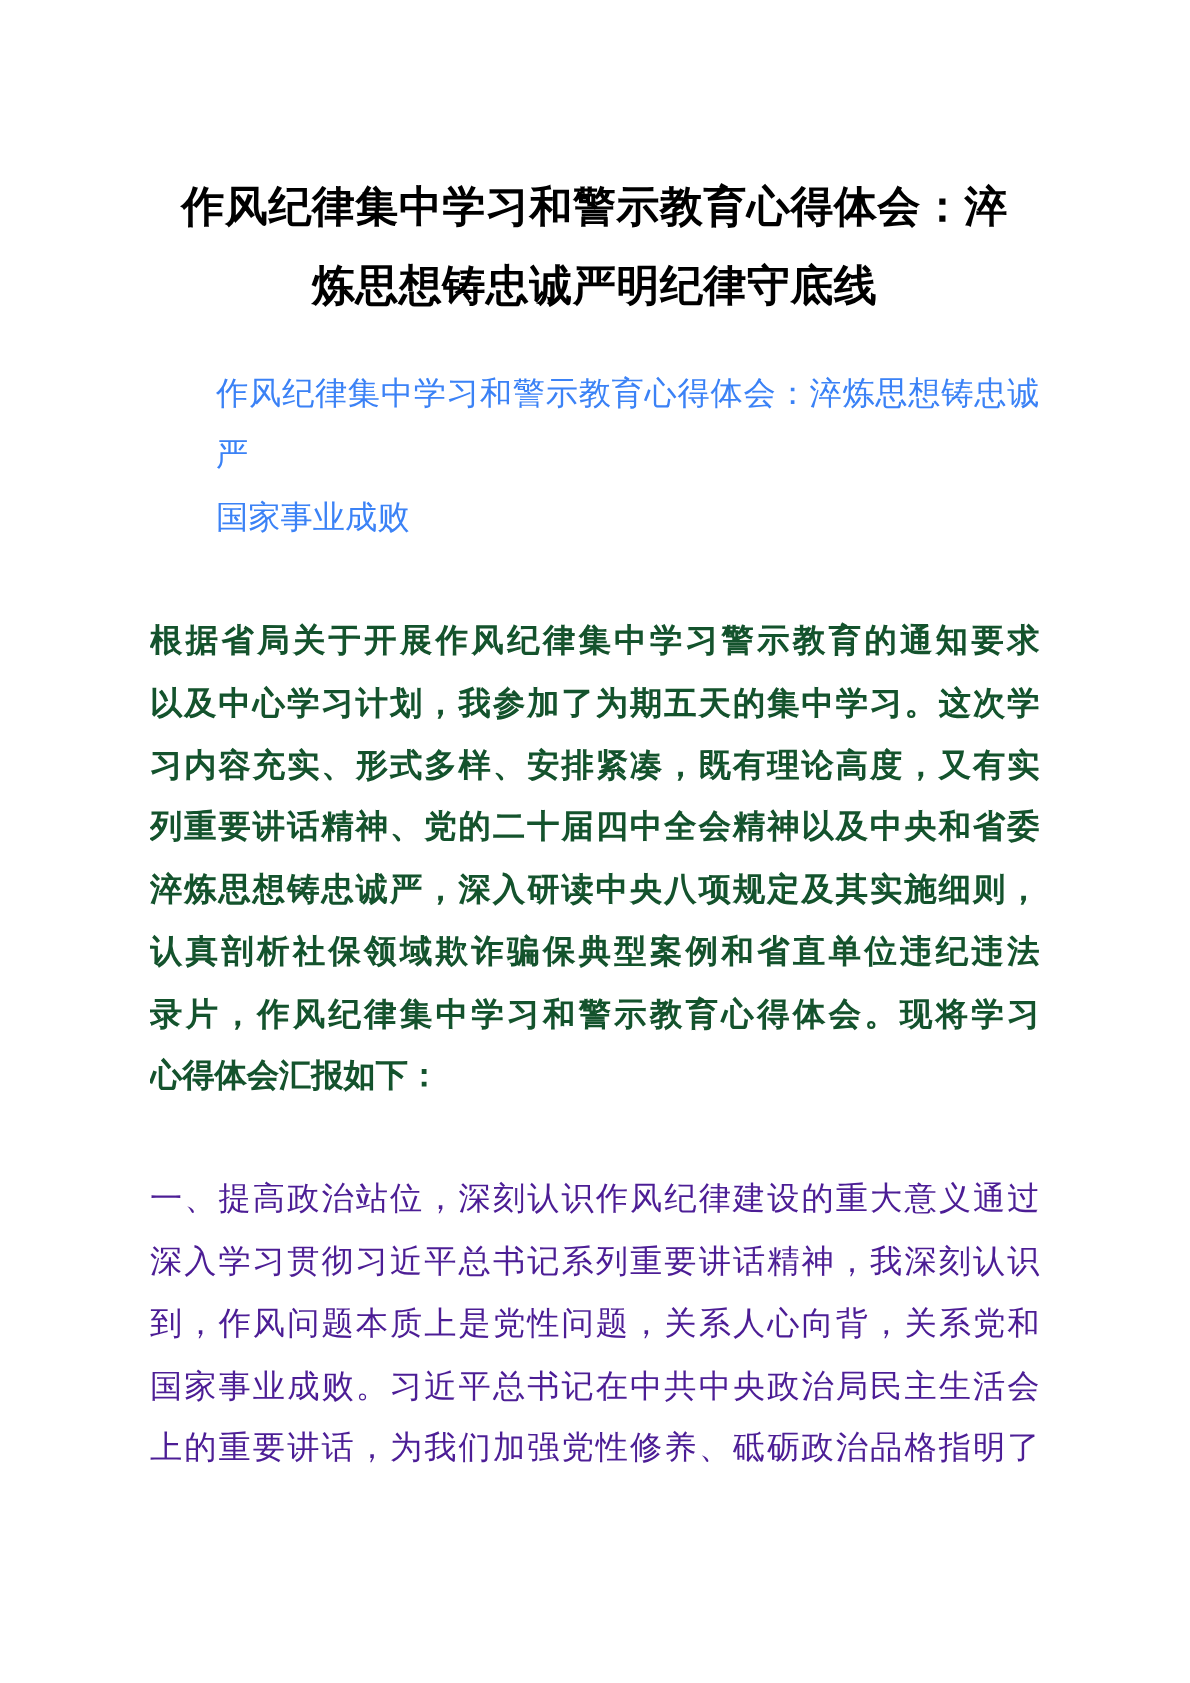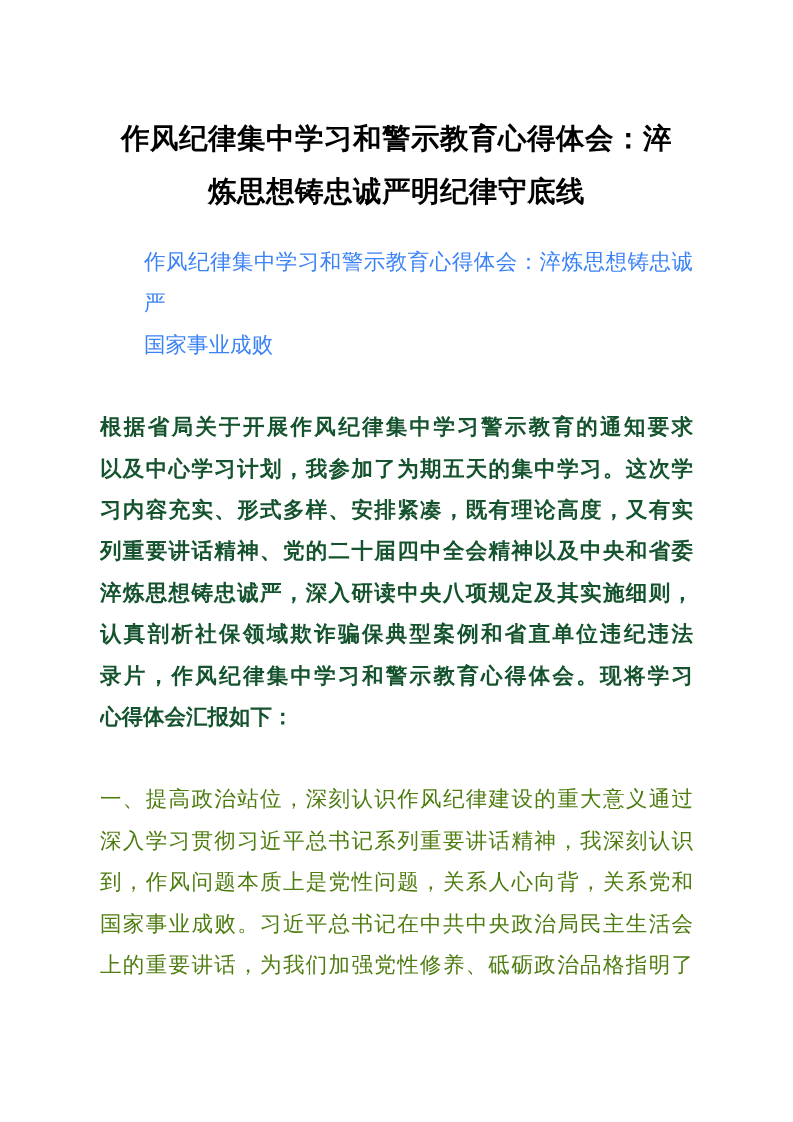--- a/index.html
+++ b/index.html
@@ -64,21 +64,21 @@
         <div class="para" style="color: #14532d; font-weight: bold;">
           <div class="line">根据省局关于开展作风纪律集中学习警示教育的通知要求</div>
           <div class="line">以及中心学习计划，我参加了为期五天的集中学习。这次学</div>
           <div class="line">习内容充实、形式多样、安排紧凑，既有理论高度，又有实</div>
           <div class="line">列重要讲话精神、党的二十届四中全会精神以及中央和省委</div>
           <div class="line">淬炼思想铸忠诚严，深入研读中央八项规定及其实施细则，</div>
           <div class="line">认真剖析社保领域欺诈骗保典型案例和省直单位违纪违法</div>
           <div class="line">录片，作风纪律集中学习和警示教育心得体会。现将学习</div>
           <div class="line last">心得体会汇报如下：</div>
         </div>
-        <div class="para" style="color: #4d7c0f;">
+        <div class="para" style="color: #4c1d95;">
           <div class="line">一、提高政治站位，深刻认识作风纪律建设的重大意义通过</div>
           <div class="line">深入学习贯彻习近平总书记系列重要讲话精神，我深刻认识</div>
           <div class="line">到，作风问题本质上是党性问题，关系人心向背，关系党和</div>
           <div class="line">国家事业成败。习近平总书记在中共中央政治局民主生活会</div>
           <div class="line">上的重要讲话，为我们加强党性修养、砥砺政治品格指明了</div>
         </div>
       </div>
   </div>
 </div>
 

